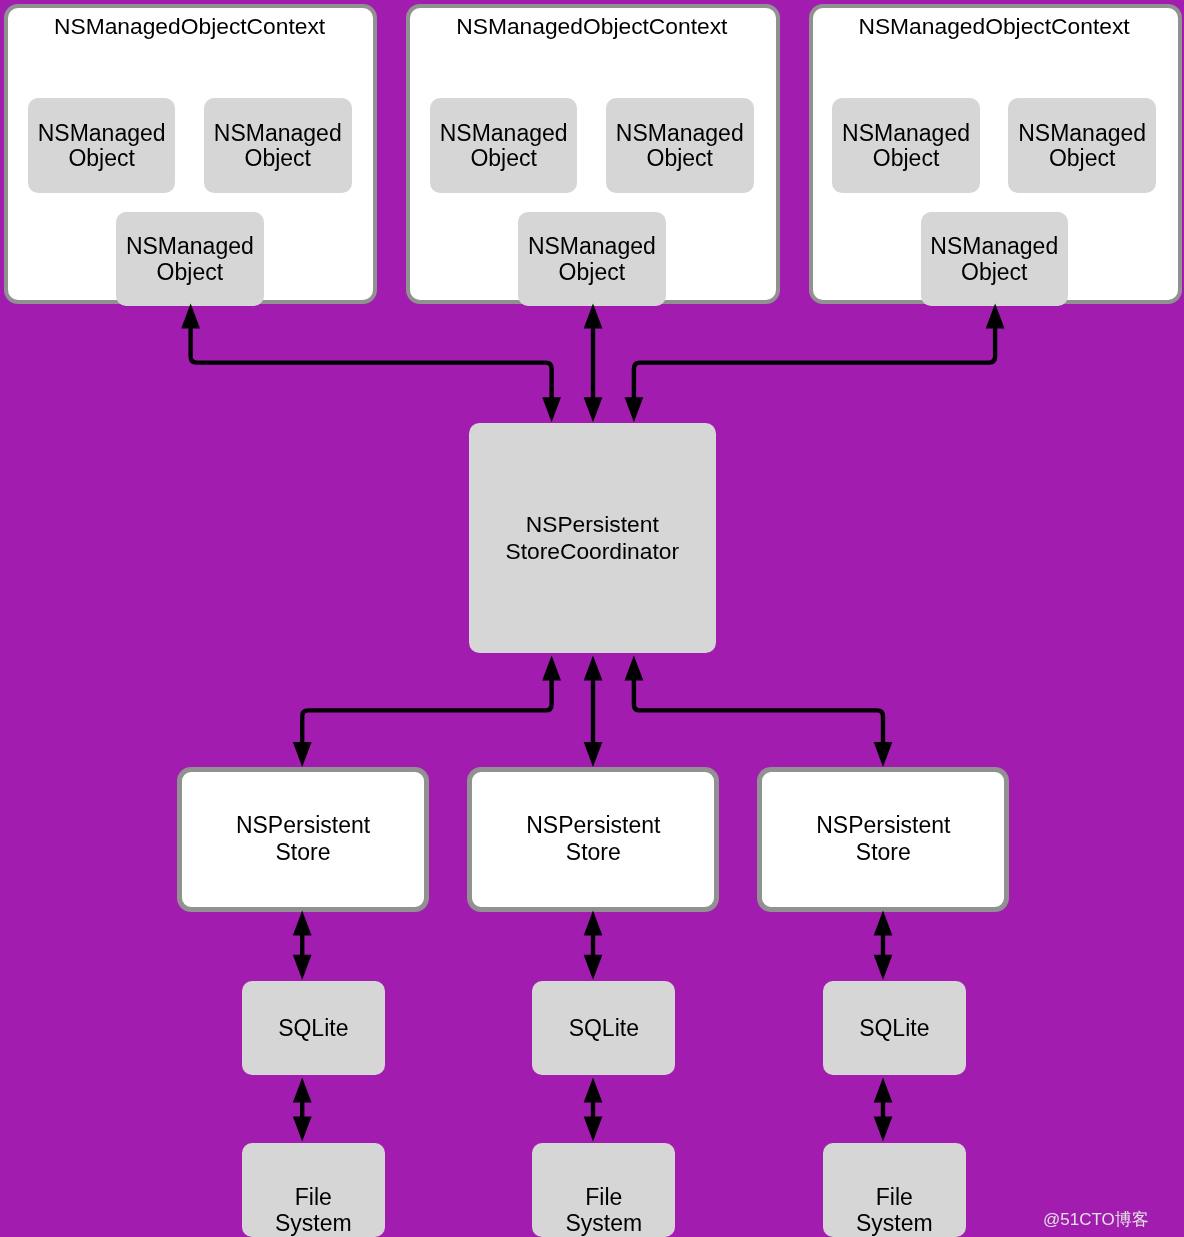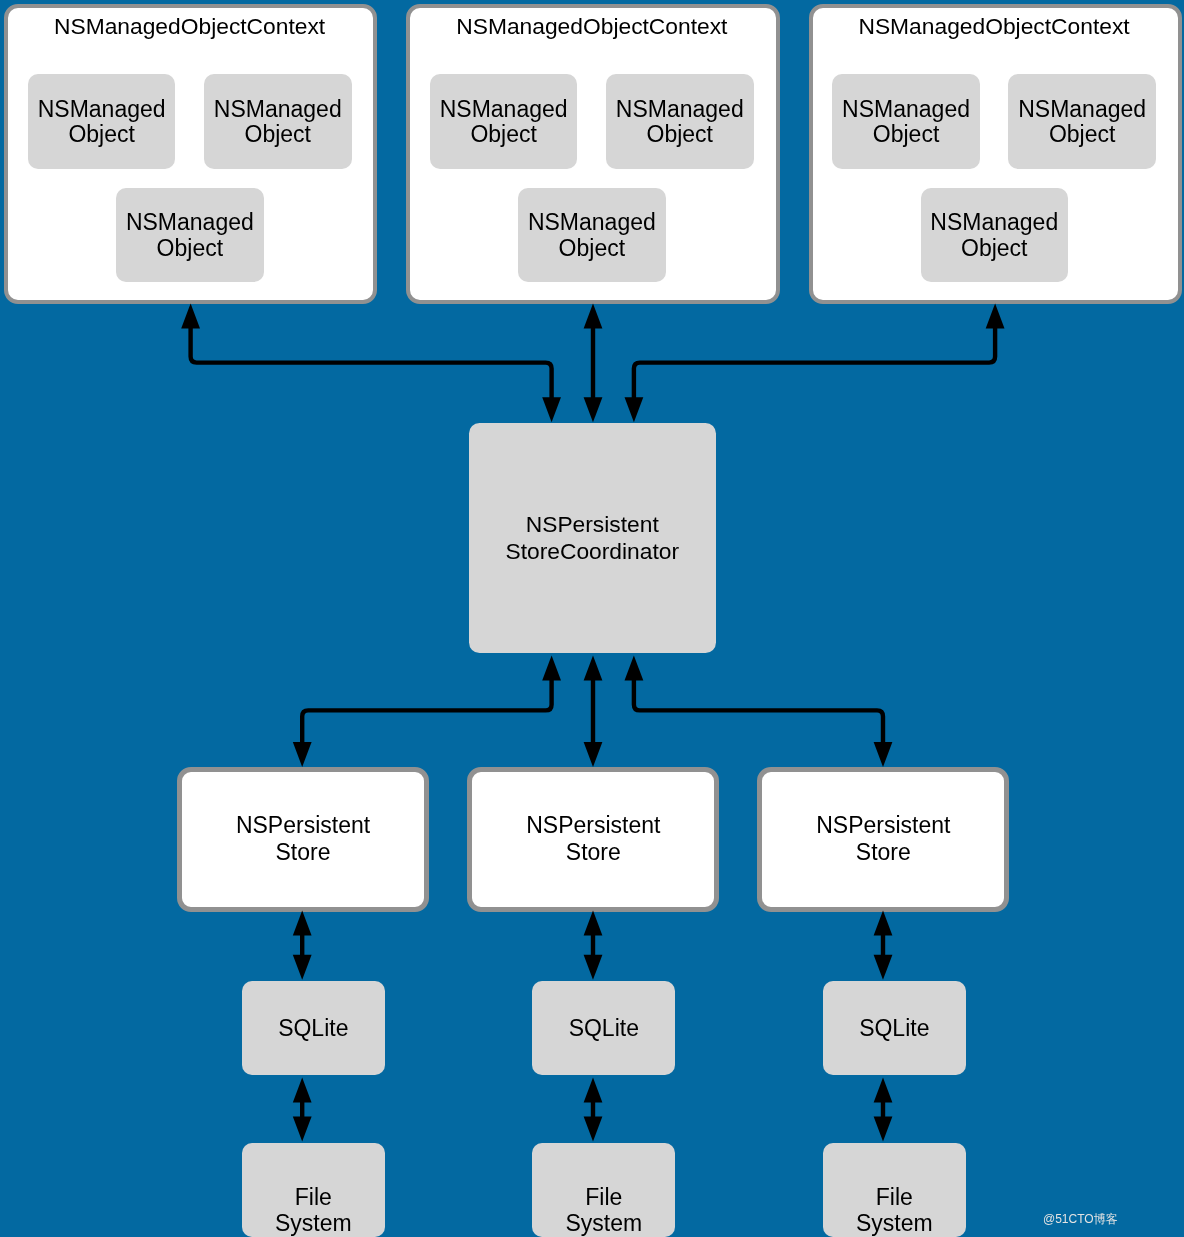--- a/index.html
+++ b/index.html
@@ -1,36 +1,36 @@
 <!DOCTYPE html>
 <html><head>
 <meta charset="utf-8">
 <title>Core Data Stack Diagram</title>
 <style>
   html,body{margin:0;padding:0;background:#ffffff;}
   body{width:1184px;height:1237px;overflow:hidden;
        font-family:"Liberation Sans",sans-serif;color:#000;}
-  #stage{position:relative;width:1184px;height:1237px;background:#0369a1;overflow:hidden;}
+  #stage{position:relative;width:1184px;height:1237px;background:#a21caf;overflow:hidden;}
   #connectors{position:absolute;left:0;top:0;width:1184px;height:1237px;z-index:5;}
 
   .ctx-box{position:absolute;background:#ffffff;border:4.4px solid #919191;
            border-radius:14px;box-sizing:border-box;width:373px;height:300.3px;top:4.2px;}
   .ctx-box.c1{left:4.4px;}
   .ctx-box.c2{left:406.4px;width:373.5px;}
   .ctx-box.c3{left:808.8px;width:373.1px;}
 
   .ctx-title{position:absolute;text-align:center;font-size:22.8px;line-height:22.8px;
              white-space:nowrap;top:15.2px;width:373px;}
   .ctx-title.c1{left:3.1px;}
   .ctx-title.c2{left:405.1px;width:373.5px;}
   .ctx-title.c3{left:807.5px;width:373.1px;}
 
   .mo-box{position:absolute;background:#d6d6d6;border-radius:10px;
           width:147.5px;height:94.6px;font-size:23px;line-height:25.7px;
-          text-align:center;display:flex;align-items:center;justify-content:center;}
+          text-align:center;display:flex;align-items:center;justify-content:center;margin-top:24px;}
   .mo-box > .label{transform:translateY(0.9px);}
   .mo-box.r1{top:74.1px;} .mo-box.r2{top:187.9px;}
   .mo-box.c1a{left:27.9px;}  .mo-box.c1b{left:204px;}    .mo-box.c1c{left:116.1px;}
   .mo-box.c2a{left:429.9px;} .mo-box.c2b{left:606px;}    .mo-box.c2c{left:518.1px;}
   .mo-box.c3a{left:832.3px;} .mo-box.c3b{left:1008.4px;} .mo-box.c3c{left:920.5px;}
 
   .psc-box{position:absolute;left:469px;top:423.3px;width:246.5px;height:229.8px;
            background:#d6d6d6;border-radius:10.5px;font-size:22.8px;line-height:26.7px;
            text-align:center;display:flex;align-items:center;justify-content:center;}
   .psc-box > .label{transform:translateY(0.2px);}
@@ -41,21 +41,21 @@
           display:flex;align-items:center;justify-content:center;}
   .ps-box.s1{left:177px;} .ps-box.s2{left:467.3px;} .ps-box.s3{left:757.3px;}
 
   .leaf-box{position:absolute;width:143px;height:94.3px;background:#d6d6d6;
             border-radius:10px;font-size:23px;line-height:26.5px;text-align:center;
             display:flex;align-items:center;justify-content:center;}
   .leaf-box.sq{top:980.7px;} .leaf-box.fs{top:1142.6px;align-items:flex-end;}
   .leaf-box.k1{left:241.8px;} .leaf-box.k2{left:532.3px;} .leaf-box.k3{left:822.8px;}
 
   .watermark{position:absolute;left:1043px;top:1212px;color:#e3e3e3;
-             font-size:12px;line-height:15px;white-space:nowrap;}
+             font-size:17px;line-height:15px;white-space:nowrap;}
 </style>
 </head>
 <body>
 
 <div id="stage">
 
   <div class="ctx-box c1"></div>
   <div class="ctx-title c1">NSManagedObjectContext</div>
   <div class="mo-box r1 c1a">
     <div class="label"><span>NSManaged</span><br><span>Object</span></div>

